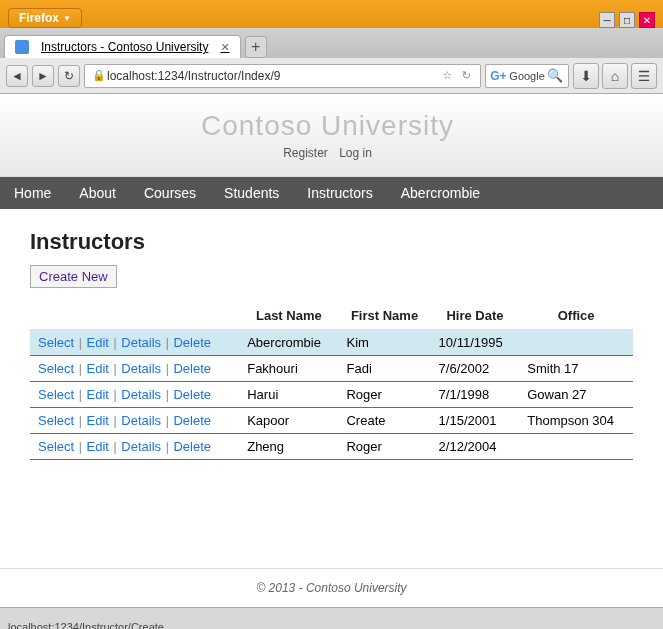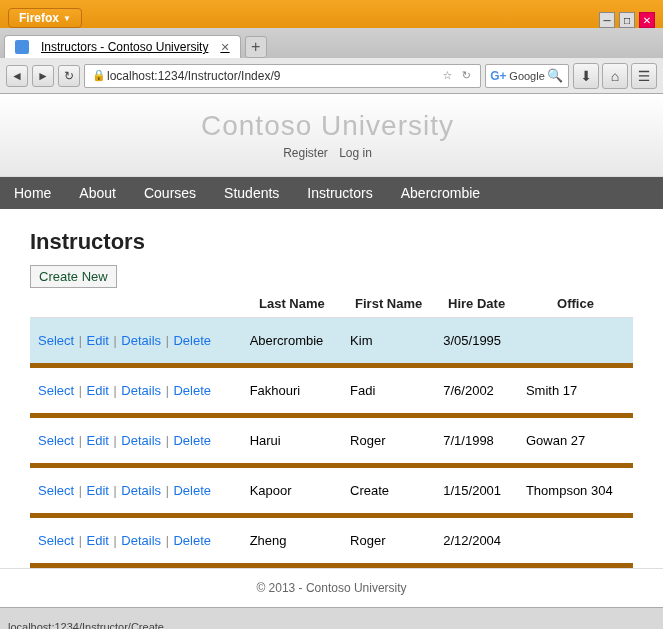--- a/index.html
+++ b/index.html
@@ -145,59 +145,60 @@
       font-weight: bold;
       margin-bottom: 10px;
       color: #222;
     }
 
     .create-new-link {
       display: inline-block;
       border: 1px solid #aaa;
       padding: 3px 8px;
       font-size: 13px;
-      color: #14532d;
+      color: #4c1d95;
       text-decoration: none;
       background: #f5f5f5;
-      margin-bottom: 2px;
+      margin-bottom: 14px;
     }
 
     .data-table {
       width: 100%;
       border-collapse: collapse;
       font-size: 13px;
     }
     .data-table th {
       text-align: center;
       padding: 6px 8px;
       font-weight: bold;
       color: #222;
       border-bottom: 1px solid #ddd;
     }
     .data-table td {
-      padding: 15px 8px;
-      border-bottom: 5px solid #a16207;
+      padding: 5px 8px;
+      border-bottom: 1px solid #a16207;
       vertical-align: middle;
     }
     .data-table tr.selected-row { background-color: #d0e8f0; }
 
     .action-links a {
       color: #1a73e8;
       text-decoration: none;
       font-size: 13px;
     }
     .action-sep { color: #888; margin: 0 1px; font-size: 12px; }
 
     .page-footer {
       text-align: center;
       padding: 12px;
       font-size: 12px;
       color: #666;
       border-top: 1px solid #ddd;
       background: white;
+      font-style: italic;
     }
 
     .statusbar {
       background: #d8d8d8;
       height: 38px;
       display: flex;
       align-items: center;
       padding: 0 8px;
       font-size: 11px;
       color: #444;
@@ -289,21 +290,21 @@
       <a>Select</a>
       <span class="action-sep">|</span>
       <a>Edit</a>
       <span class="action-sep">|</span>
       <a>Details</a>
       <span class="action-sep">|</span>
       <a>Delete</a>
     </td>
             <td>Abercrombie</td>
             <td>Kim</td>
-            <td>3/05/1995</td>
+            <td>10/11/1995</td>
             <td></td>
           </tr>
           <tr>
             <td class="action-links">
       <a>Select</a>
       <span class="action-sep">|</span>
       <a>Edit</a>
       <span class="action-sep">|</span>
       <a>Details</a>
       <span class="action-sep">|</span>

